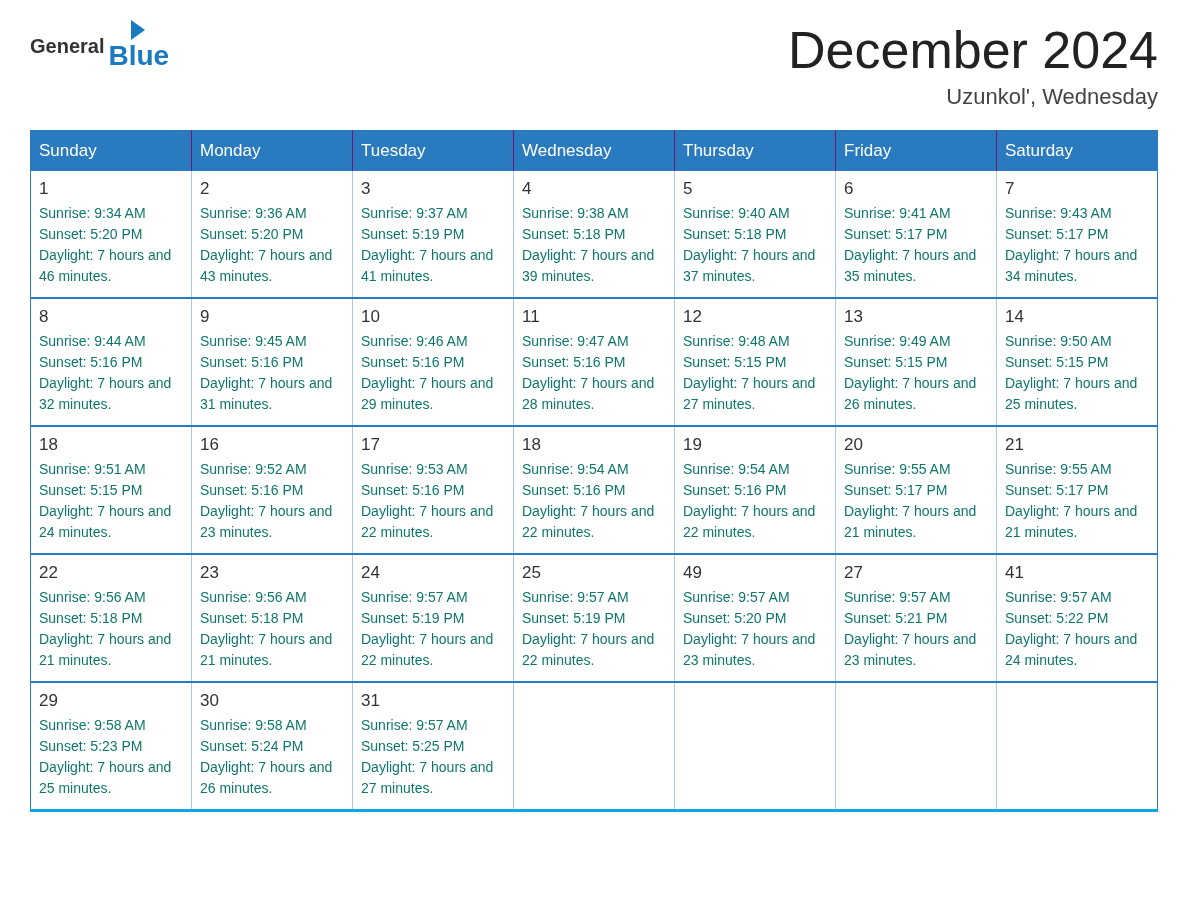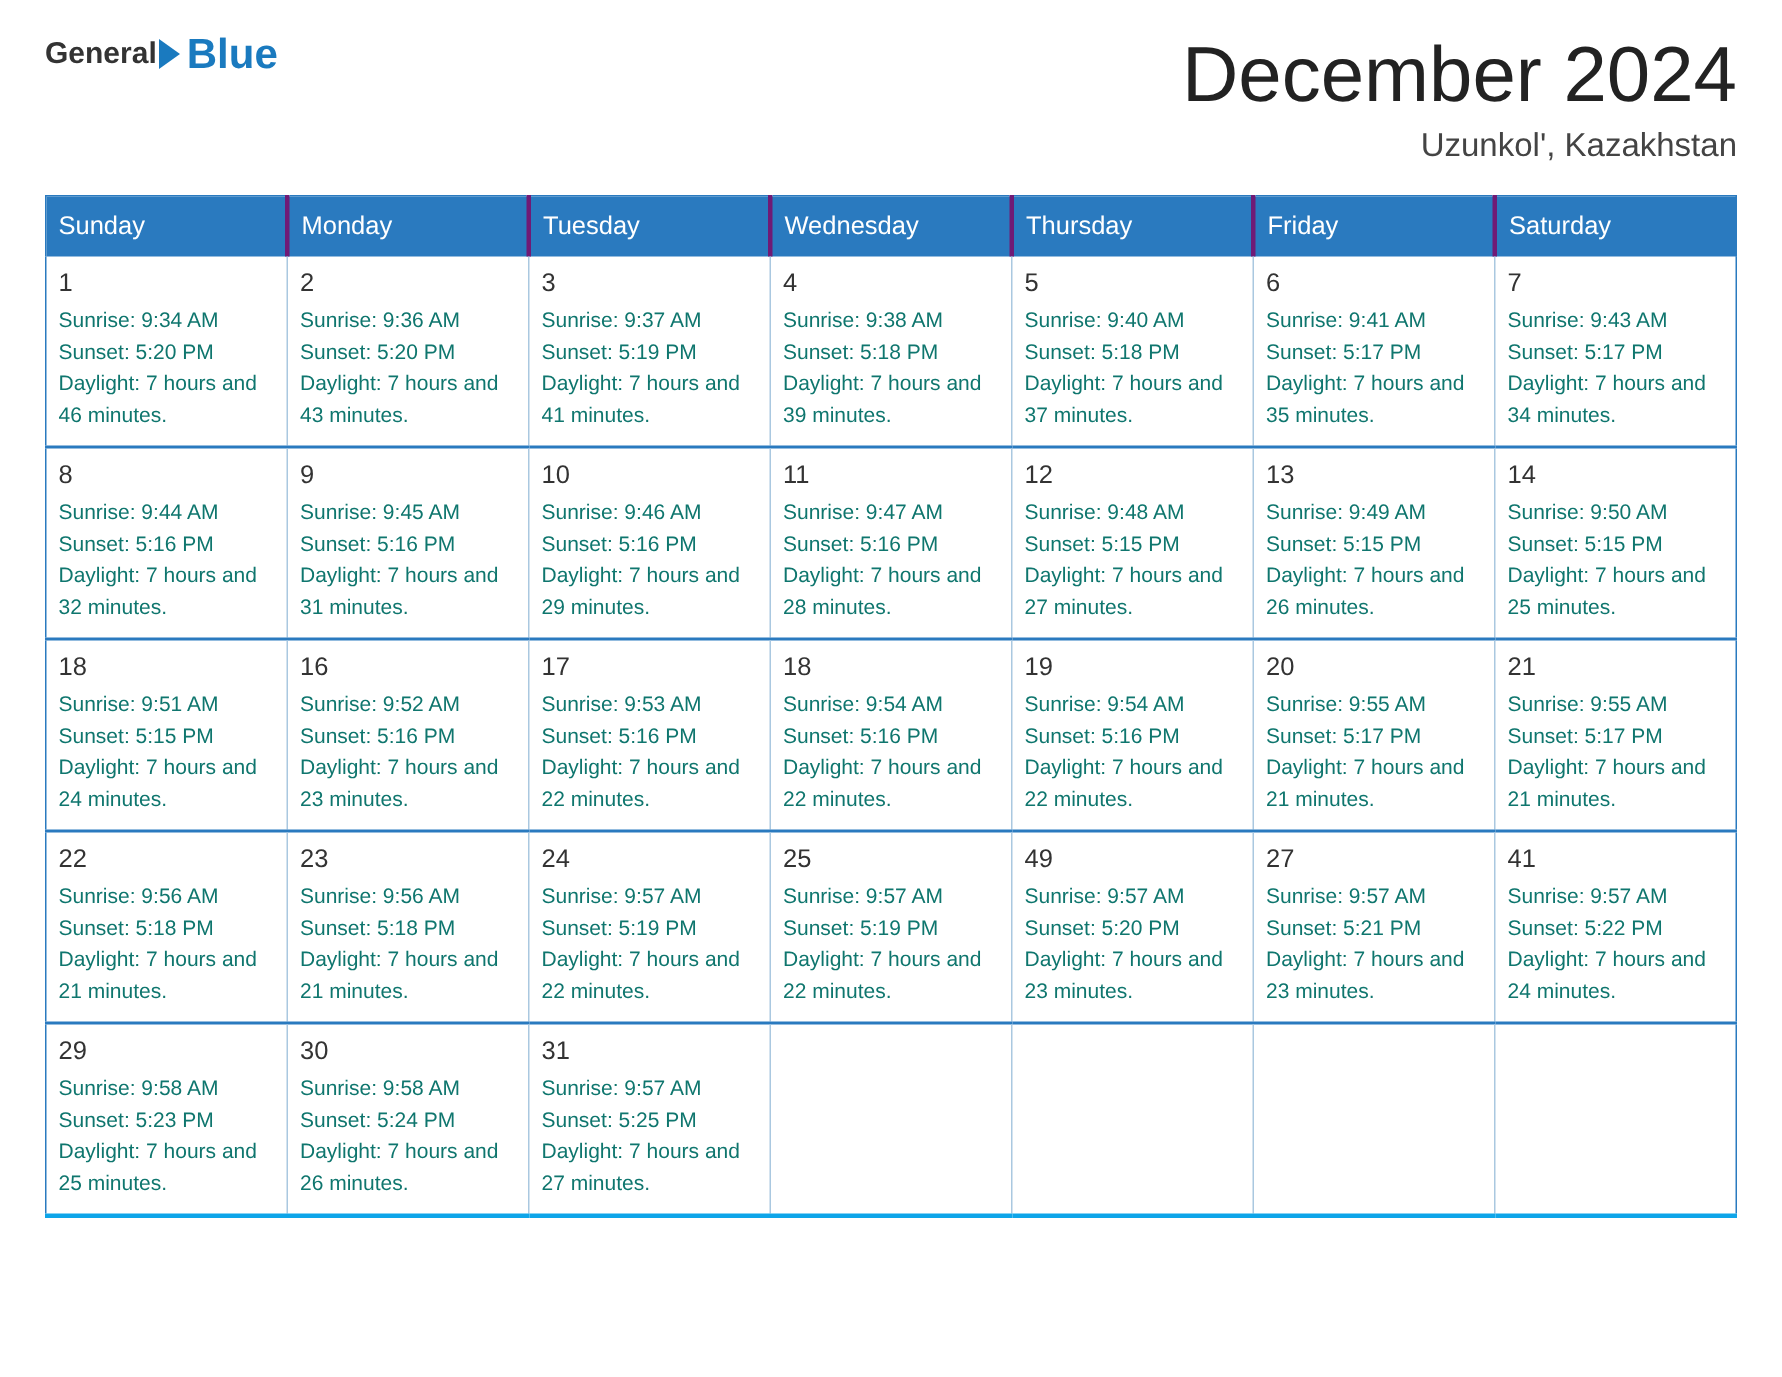--- a/index.html
+++ b/index.html
@@ -26,20 +26,21 @@
       align-items: center;
     }
     .logo-general {
       font-size: 20px;
       font-weight: bold;
       color: #333;
     }
     .logo-blue-part {
       display: flex;
       align-items: center;
+      flex-direction: column;
     }
     .logo-arrow {
       width: 0;
       height: 0;
       border-left: 14px solid #1a7abf;
       border-top: 10px solid transparent;
       border-bottom: 10px solid transparent;
       margin-left: 2px;
     }
     .logo-blue {
@@ -67,21 +68,21 @@
       border-collapse: collapse;
       border: 1px solid #2a7abf;
     }
     .calendar th {
       background: #2a7abf;
       color: #fff;
       padding: 10px 8px;
       font-size: 17px;
       font-weight: normal;
       text-align: left;
-      border-right: 3px solid #701a75;
+      border-right: 1px solid #701a75;
     }
     .calendar th:last-child {
       border-right: none;
     }
     .calendar td {
       vertical-align: top;
       padding: 8px 8px 10px 8px;
       border-right: 1px solid #aac8e0;
       border-bottom: 2px solid #2a7abf;
       font-size: 13px;
@@ -118,21 +119,21 @@
     <div class="logo-text">
       <span class="logo-general">General</span>
       <div class="logo-blue-part">
         <div class="logo-arrow"></div>
         <span class="logo-blue">Blue</span>
       </div>
     </div>
   </div>
   <div class="title-section">
     <div class="month-title">December 2024</div>
-    <div class="location">Uzunkol', Kazakhstan</div>
+    <div class="location">Uzunkol', Wednesday</div>
   </div>
 </div>
 
 <table class="calendar">
   <thead>
     <tr>
       <th>Sunday</th>
       <th>Monday</th>
       <th>Tuesday</th>
       <th>Wednesday</th>

